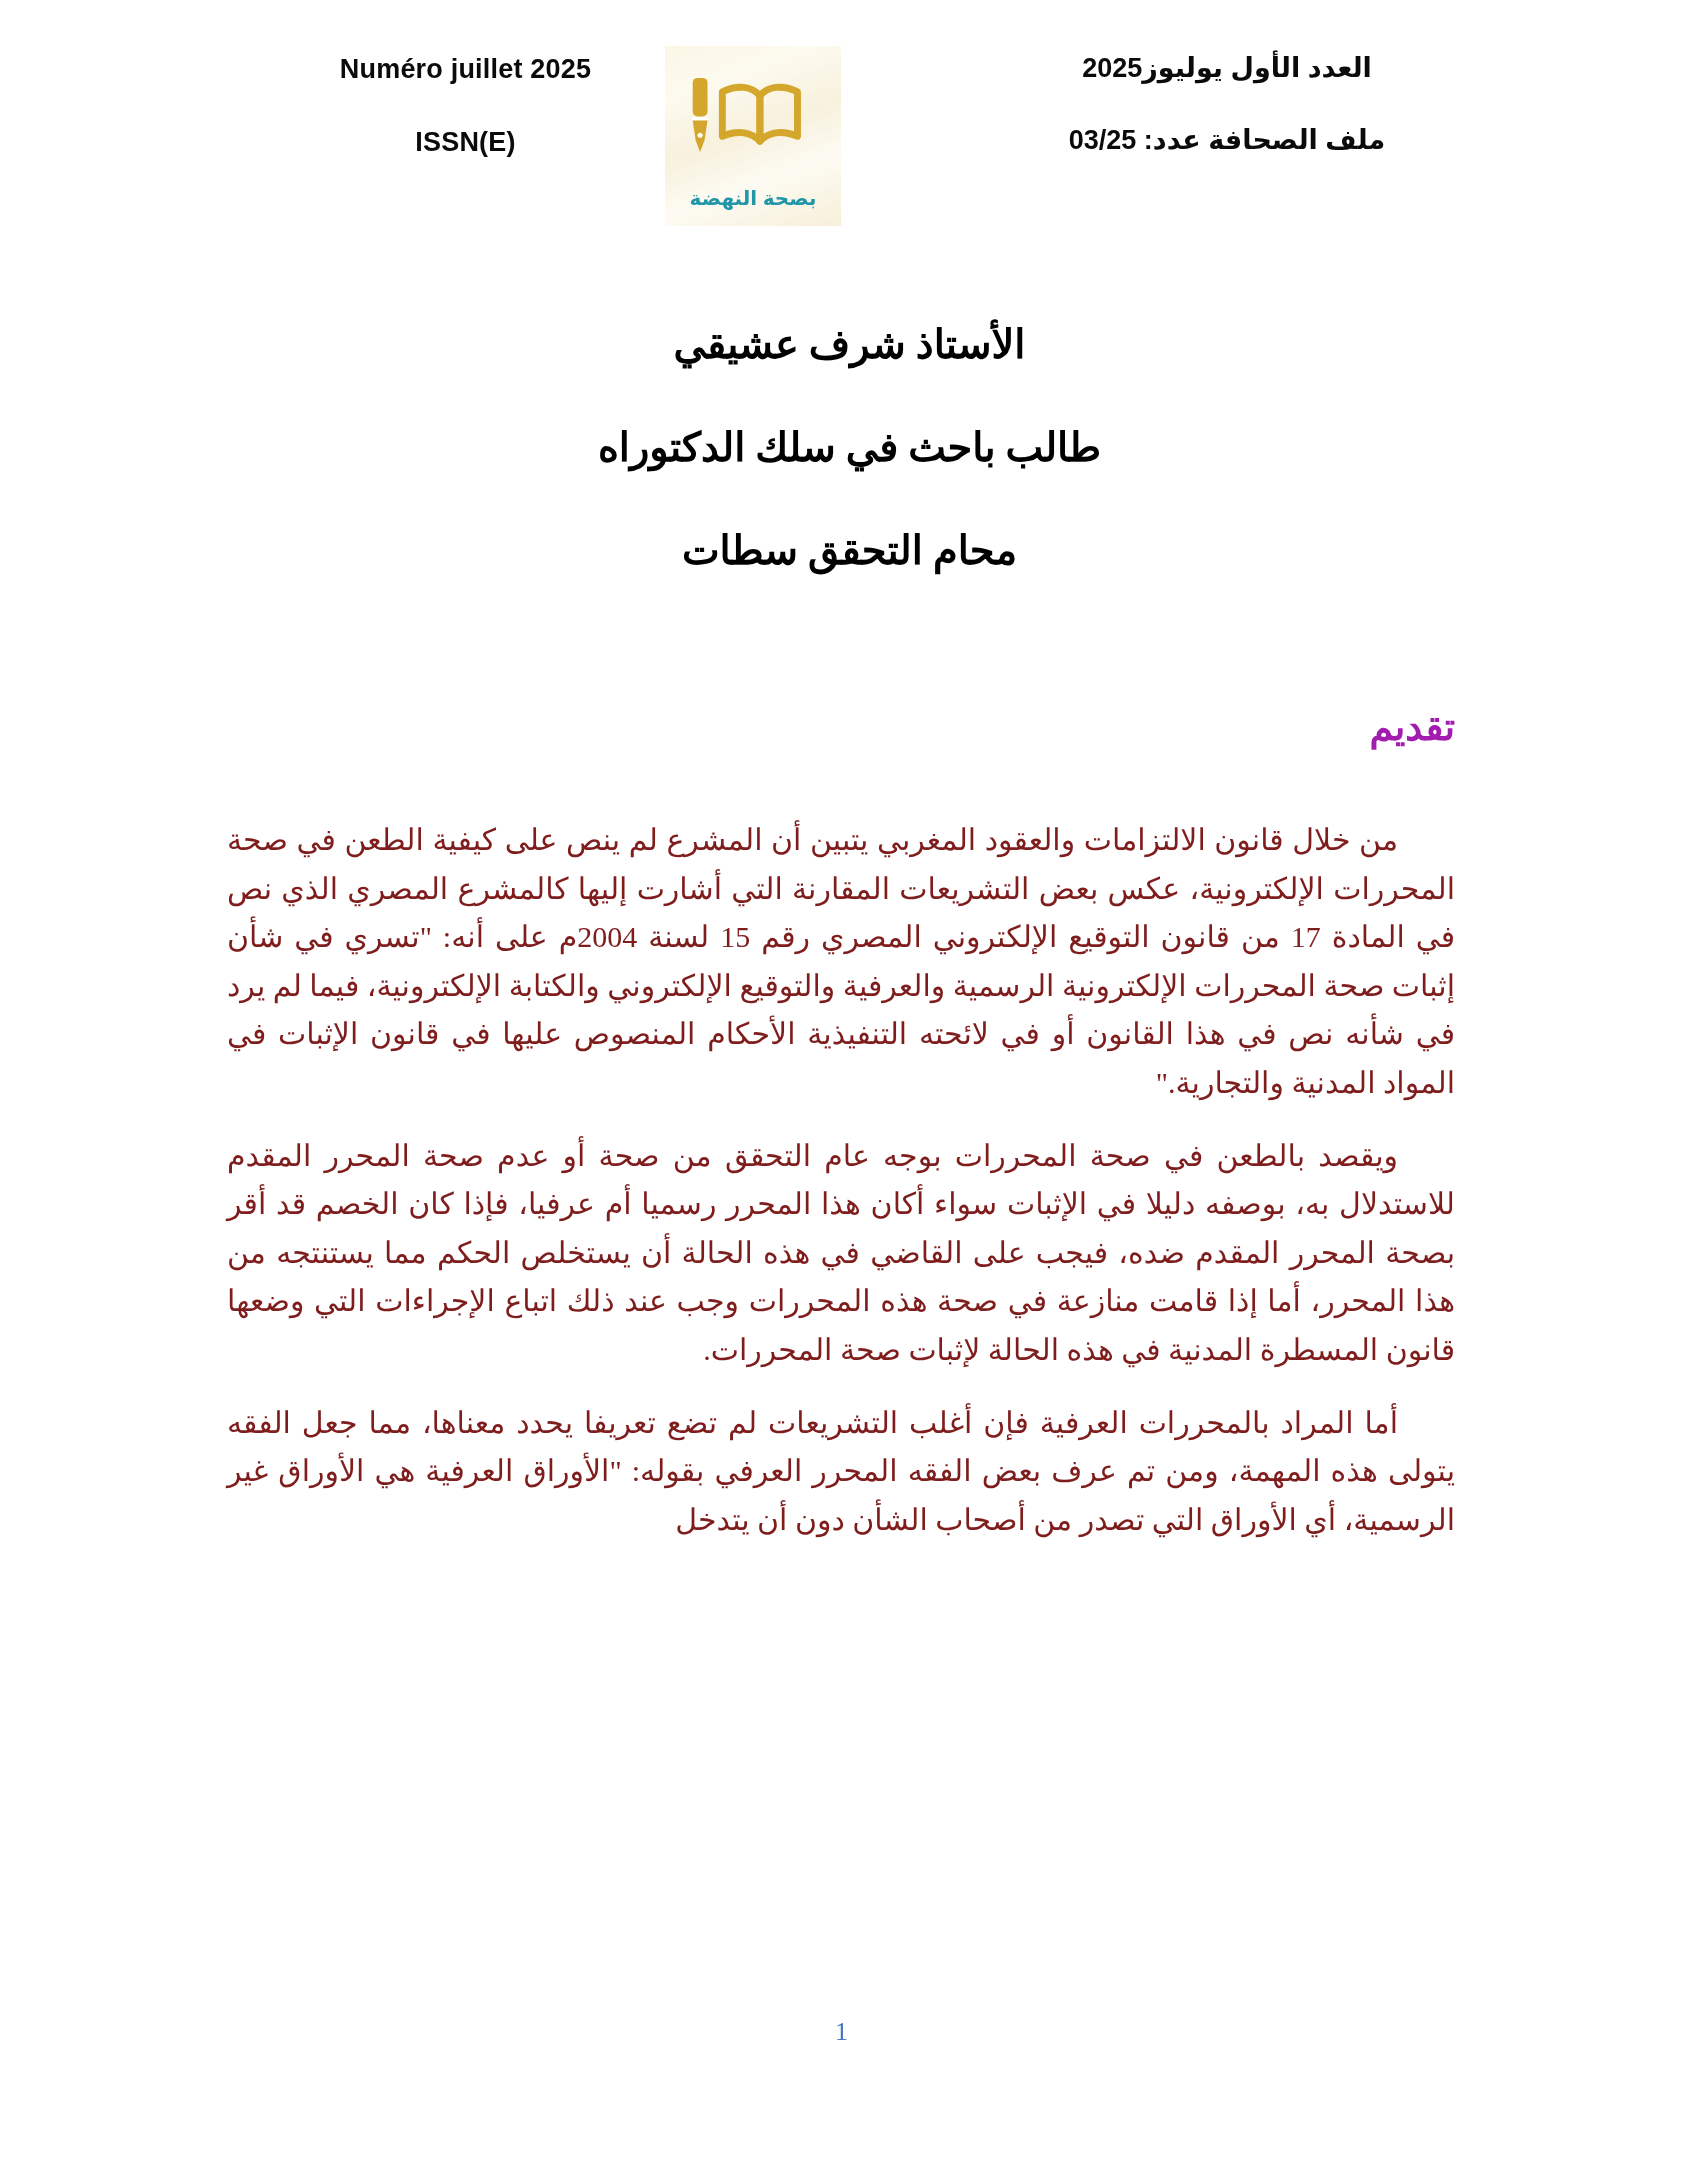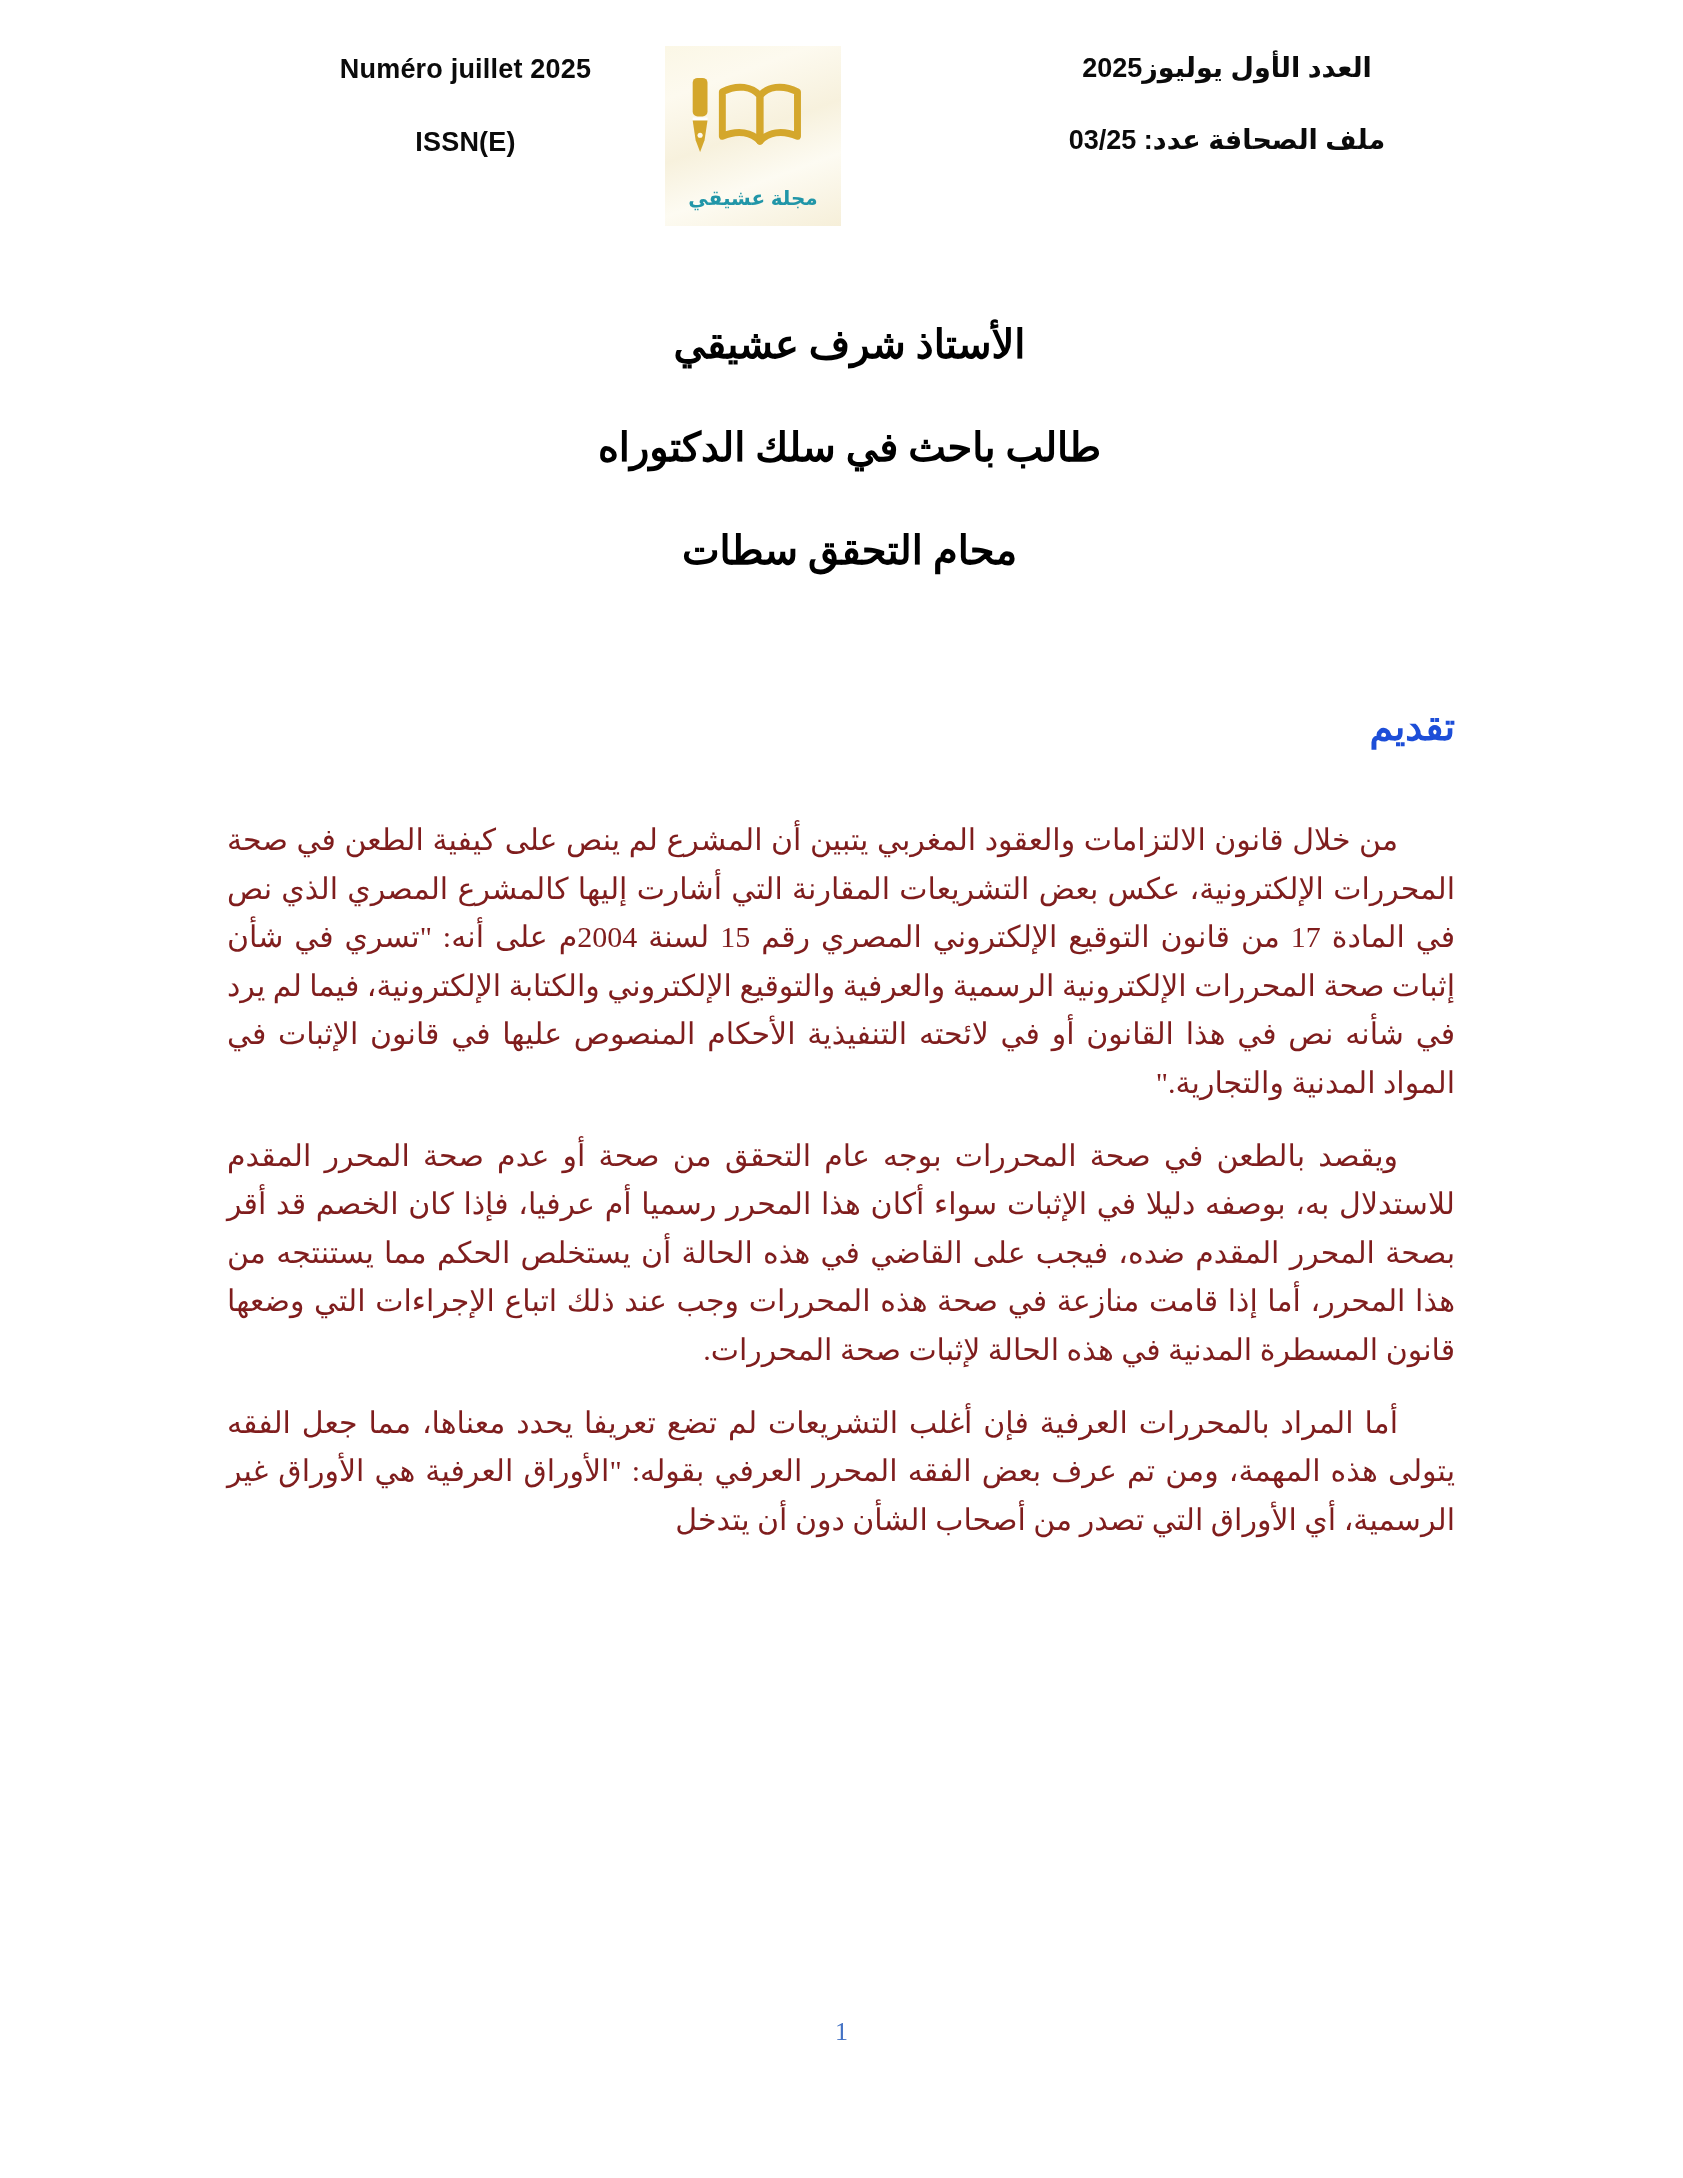--- a/index.html
+++ b/index.html
@@ -104,21 +104,21 @@
 
   
   .section-heading {
     position: absolute;
     top: 681px;
     right: 228px;
     font-family: "Liberation Serif", "DejaVu Serif", serif;
     font-weight: bold;
     font-size: 38px;
     direction: rtl;
-    color: #1d4ed8;
+    color: #a21caf;
   }
 
   
   .body-text {
     position: absolute;
     top: 792px;
     right: 228px;
     width: 1228px;
     direction: rtl;
     text-align: justify;
@@ -169,21 +169,21 @@
           <path d="M28 51 h15 l-3 20 -4.5 12 -4.5 -12 z" fill="#d4a72c"></path>
           <circle cx="35.5" cy="66" r="2.6" fill="#fdfaef"></circle>
 
           <path d="M58 22 C74 14, 88 17, 96 26 L96 72 C88 63, 74 60, 58 67 Z" fill="none" stroke="#d4a72c" stroke-width="7" stroke-linejoin="round"></path>
 
           <path d="M134 22 C118 14, 104 17, 96 26 L96 72 C104 63, 118 60, 134 67 Z" fill="none" stroke="#d4a72c" stroke-width="7" stroke-linejoin="round"></path>
 
           <path d="M96 26 L96 72" stroke="#d4a72c" stroke-width="4"></path>
         </svg>
       </div>
-      <div class="logo-caption">مجلة عشيقي</div>
+      <div class="logo-caption">بصحة النهضة</div>
     </div>
 
     <div class="mast-right">
       <div class="mast-line">العدد الأول يوليوز2025</div>
       <div class="mast-line">ملف الصحافة عدد: 03/25</div>
     </div>
 
   </div>
 
   <div class="author-block">

